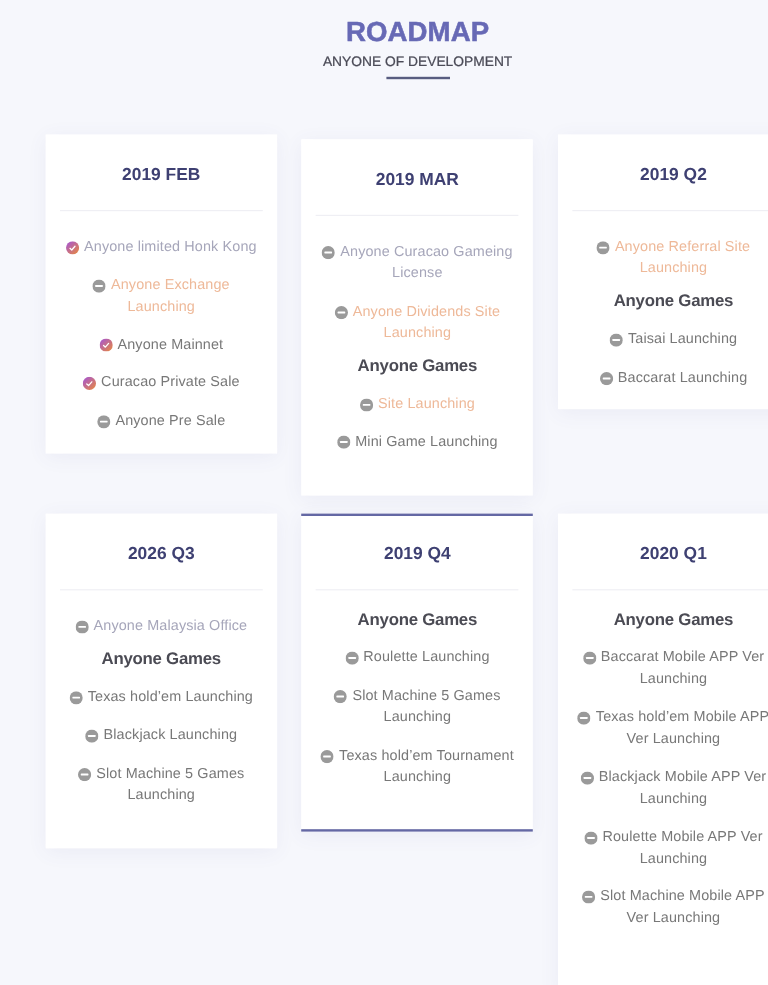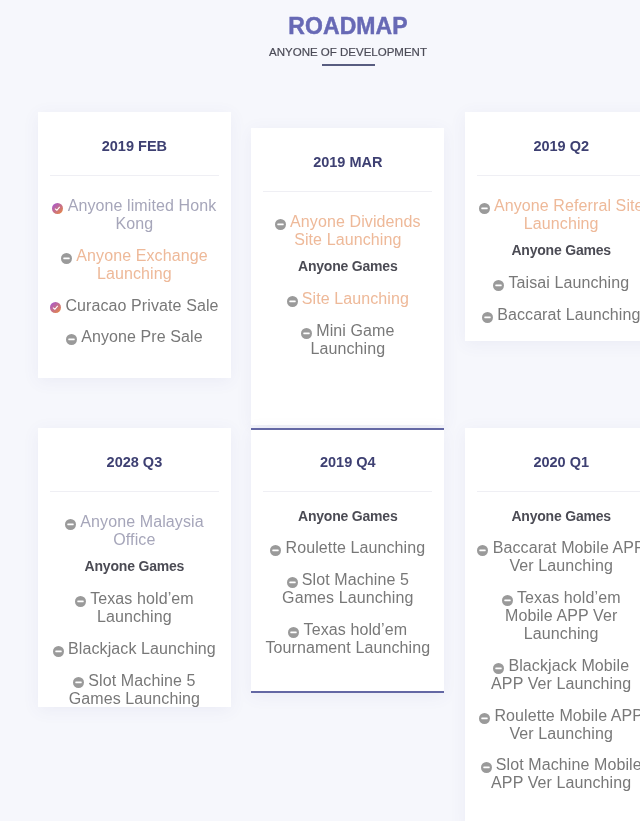--- a/index.html
+++ b/index.html
@@ -38,21 +38,21 @@
   }
   .card-title{
     text-align:center;font-size:14.5px;font-weight:bold;color:#3e4072;
     letter-spacing:0;line-height:16px;
   }
   .divider{height:1px;background:#efeff4;}
   .items{margin:0 auto;width:169px;}
   .item{
     position:relative;
     text-align:center;
-    font-size:16px;
+    font-size:12px;
     letter-spacing:0.1px;
     line-height:17.95px;
   }
   .item .ic{
     display:inline-block;vertical-align:-2.9px;
     width:11px;height:11px;margin-right:4.2px;
   }
   .item .ic svg{display:block;}
   .muted{color:#a6a6ba;}
   .orange{color:#eeb999;}
@@ -86,31 +86,39 @@
                 <circle cx="11" cy="11" r="11" fill="url(#gradCheck)"></circle>
                 <path d="M6.6 11.9 L9.6 14.6 L15.0 8.4" fill="none" stroke="#fff" stroke-width="2.15" stroke-linecap="round" stroke-linejoin="round"></path>
               </svg></span><span>Anyone limited Honk Kong</span></div>
           <div class="item orange" style="margin-bottom:13.85px"><span class="ic"><svg viewBox="0 0 22 22" width="11" height="11">
                 <circle cx="11" cy="11" r="11" fill="#9a9a9a"></circle>
                 <rect x="4.6" y="9.2" width="12.8" height="3.1" rx="0.8" fill="#fff"></rect>
               </svg></span><span>Anyone Exchange Launching</span></div>
           <div class="item gray" style="margin-bottom:13.85px"><span class="ic"><svg viewBox="0 0 22 22" width="11" height="11">
                 <circle cx="11" cy="11" r="11" fill="url(#gradCheck)"></circle>
                 <path d="M6.6 11.9 L9.6 14.6 L15.0 8.4" fill="none" stroke="#fff" stroke-width="2.15" stroke-linecap="round" stroke-linejoin="round"></path>
+              </svg></span><span>Anyone Mainnet</span></div>
+          <div class="item gray" style="margin-bottom:13.85px"><span class="ic"><svg viewBox="0 0 22 22" width="11" height="11">
+                <circle cx="11" cy="11" r="11" fill="url(#gradCheck)"></circle>
+                <path d="M6.6 11.9 L9.6 14.6 L15.0 8.4" fill="none" stroke="#fff" stroke-width="2.15" stroke-linecap="round" stroke-linejoin="round"></path>
               </svg></span><span>Curacao Private Sale</span></div>
           <div class="item gray" style="margin-bottom:13.85px"><span class="ic"><svg viewBox="0 0 22 22" width="11" height="11">
                 <circle cx="11" cy="11" r="11" fill="#9a9a9a"></circle>
                 <rect x="4.6" y="9.2" width="12.8" height="3.1" rx="0.8" fill="#fff"></rect>
               </svg></span><span>Anyone Pre Sale</span></div>
         </div>
       </div>
-      <div class="card" style="left: 223.1px; top: 128px; width: 193.4px; height: 297px;">
+      <div class="card" style="left: 223.1px; top: 116px; width: 193.4px; height: 297px;">
         <div class="card-title" style="margin-top:26px">2019 MAR</div>
         <div class="divider" style="margin:21px 12px 0"></div>
         <div class="items" style="padding-top:21px">
+          <div class="item muted" style="margin-bottom:13.85px"><span class="ic"><svg viewBox="0 0 22 22" width="11" height="11">
+                <circle cx="11" cy="11" r="11" fill="#9a9a9a"></circle>
+                <rect x="4.6" y="9.2" width="12.8" height="3.1" rx="0.8" fill="#fff"></rect>
+              </svg></span><span>Anyone Curacao Gameing License</span></div>
           <div class="item orange" style="margin-bottom:13.85px"><span class="ic"><svg viewBox="0 0 22 22" width="11" height="11">
                 <circle cx="11" cy="11" r="11" fill="#9a9a9a"></circle>
                 <rect x="4.6" y="9.2" width="12.8" height="3.1" rx="0.8" fill="#fff"></rect>
               </svg></span><span>Anyone Dividends Site Launching</span></div>
           <div class="games" style="margin:-4.5px 0 13.85px">Anyone Games</div>
           <div class="item orange" style="margin-bottom:13.85px"><span class="ic"><svg viewBox="0 0 22 22" width="11" height="11">
                 <circle cx="11" cy="11" r="11" fill="#9a9a9a"></circle>
                 <rect x="4.6" y="9.2" width="12.8" height="3.1" rx="0.8" fill="#fff"></rect>
               </svg></span><span>Site Launching</span></div>
           <div class="item gray" style="margin-bottom:13.85px"><span class="ic"><svg viewBox="0 0 22 22" width="11" height="11">
@@ -132,21 +140,21 @@
                 <circle cx="11" cy="11" r="11" fill="#9a9a9a"></circle>
                 <rect x="4.6" y="9.2" width="12.8" height="3.1" rx="0.8" fill="#fff"></rect>
               </svg></span><span>Taisai Launching</span></div>
           <div class="item gray" style="margin-bottom:13.85px"><span class="ic"><svg viewBox="0 0 22 22" width="11" height="11">
                 <circle cx="11" cy="11" r="11" fill="#9a9a9a"></circle>
                 <rect x="4.6" y="9.2" width="12.8" height="3.1" rx="0.8" fill="#fff"></rect>
               </svg></span><span>Baccarat Launching</span></div>
         </div>
       </div>
       <div class="card" style="left: 9.7px; top: 428px; width: 193.4px; height: 279px;">
-        <div class="card-title" style="margin-top:26px">2028 Q3</div>
+        <div class="card-title" style="margin-top:26px">2026 Q3</div>
         <div class="divider" style="margin:21px 12px 0"></div>
         <div class="items" style="padding-top:21px">
           <div class="item muted" style="margin-bottom:13.85px"><span class="ic"><svg viewBox="0 0 22 22" width="11" height="11">
                 <circle cx="11" cy="11" r="11" fill="#9a9a9a"></circle>
                 <rect x="4.6" y="9.2" width="12.8" height="3.1" rx="0.8" fill="#fff"></rect>
               </svg></span><span>Anyone Malaysia Office</span></div>
           <div class="games" style="margin:-4.5px 0 13.85px">Anyone Games</div>
           <div class="item gray" style="margin-bottom:13.85px"><span class="ic"><svg viewBox="0 0 22 22" width="11" height="11">
                 <circle cx="11" cy="11" r="11" fill="#9a9a9a"></circle>
                 <rect x="4.6" y="9.2" width="12.8" height="3.1" rx="0.8" fill="#fff"></rect>

